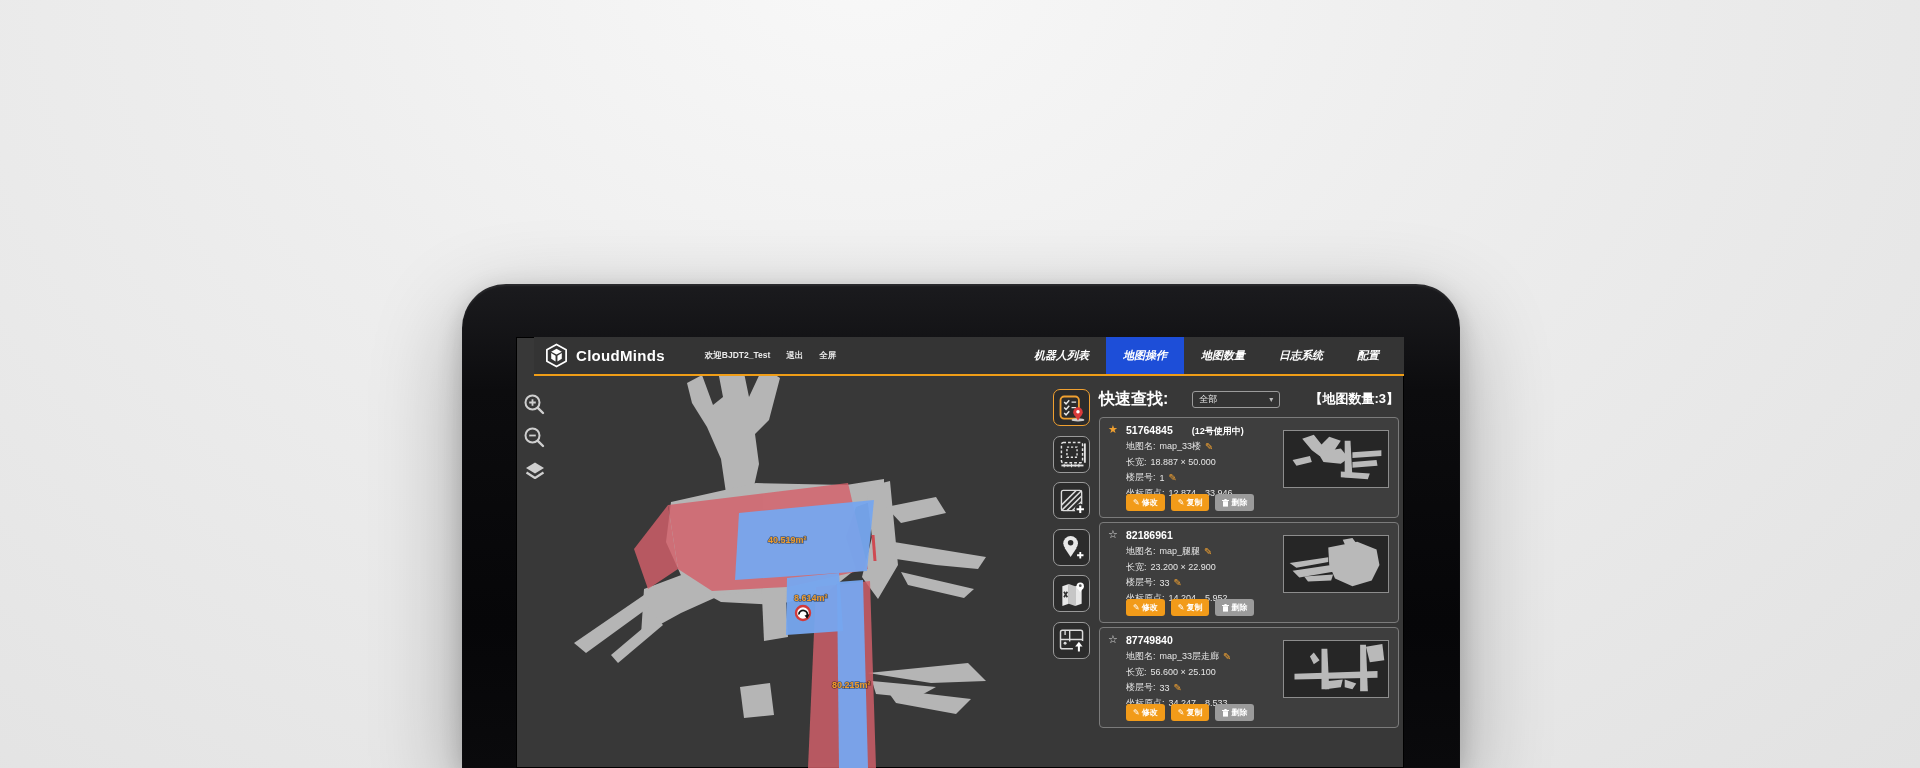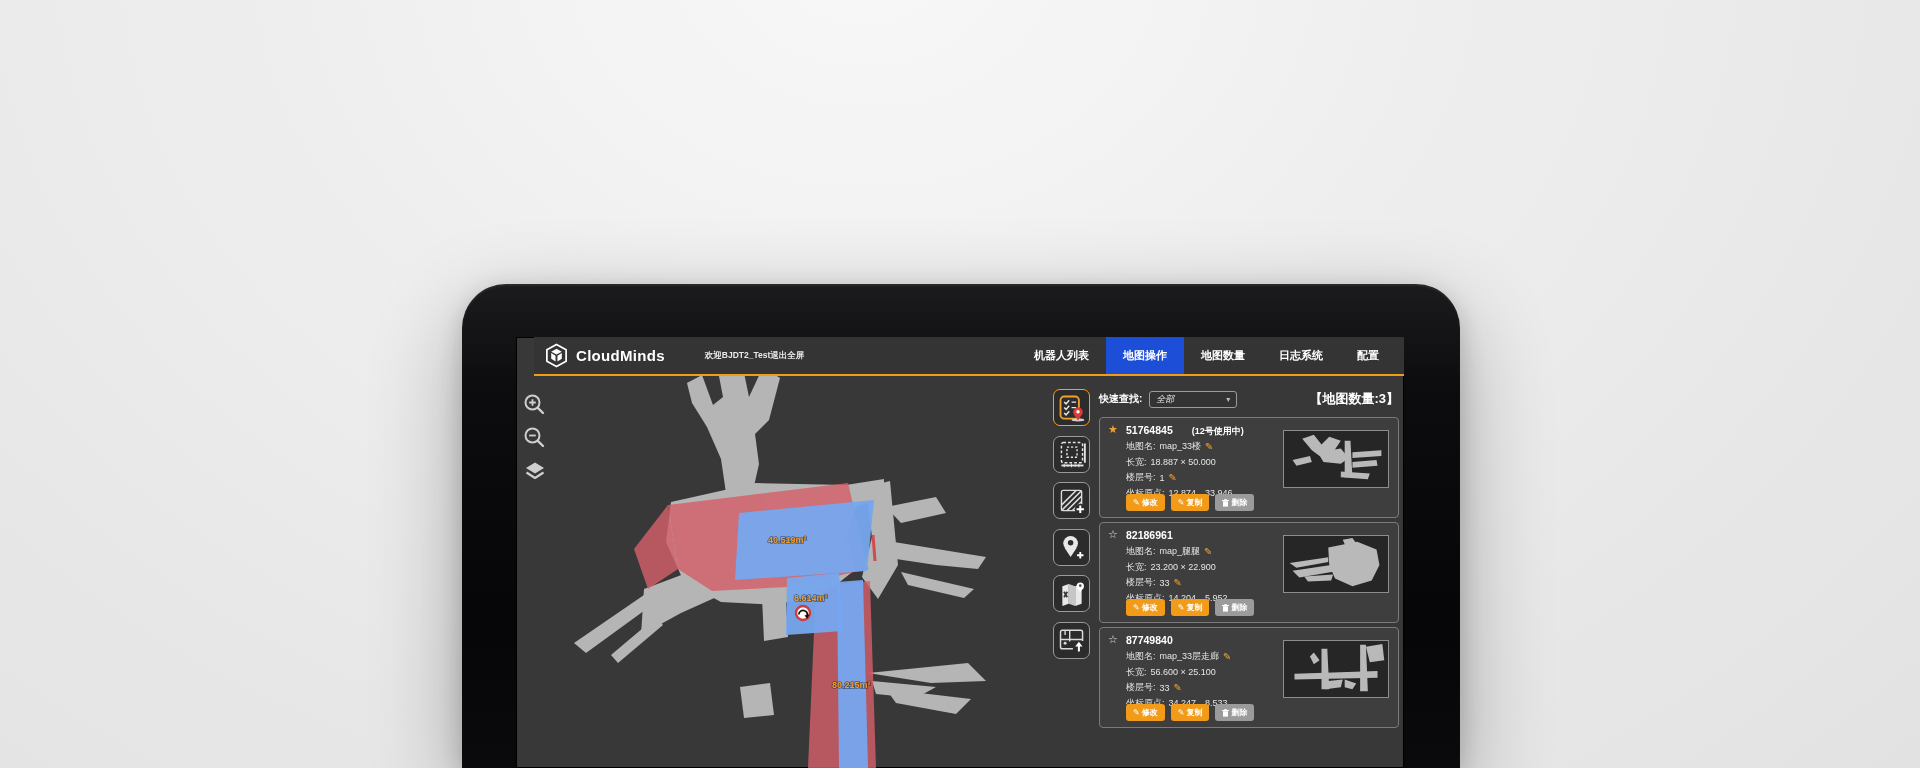--- a/index.html
+++ b/index.html
@@ -13,25 +13,25 @@
     border-radius:44px 44px 0 0;
     box-shadow: 0 30px 90px rgba(0,0,0,.30), 0 6px 24px rgba(0,0,0,.18), inset 0 2px 2px rgba(255,255,255,.07); }
   .screen { position:absolute; left:54px; top:53px; width:888px; height:431px;
     background:#383838; overflow:hidden; box-shadow: inset 0 0 0 1px #000; }
 
   
   .app-header { position:absolute; left:0; top:0; right:0; height:39px; background:#343434;
     border-bottom:2px solid #ef9d17; display:flex; align-items:center; z-index:30;margin-left:18px; }
   .brand { display:flex; align-items:center; gap:7px; margin-left:10px; }
   .brand-name { color:#fff; font-size:15px; font-weight:bold; letter-spacing:.3px; }
-  .session { display:flex; align-items:center; margin-left:40px; }
+  .session { display:flex; align-items:center; gap:16px; margin-left:40px; }
   .session span { color:#e9e9e9; font-size:8.5px; font-weight:bold; }
   .nav { position:absolute; right:8px; top:0; height:100%; display:flex; }
   .nav-item { display:flex; align-items:center; padding:0 17px; color:#fff; font-size:11px;
-    font-weight:bold; cursor:pointer; }
+    font-weight:bold; cursor:pointer;font-style:italic; }
   .nav-item.active { background:#1d4ed8; }
 
   
   .map-controls { position:absolute; left:7px; top:56px; display:flex; flex-direction:column;
     gap:9px; z-index:20; }
   .map-controls .ctl { width:24px; height:24px; }
 
   
   .map-svg { position:absolute; left:0; top:0; width:540px; height:431px; z-index:5; }
   .area-label { fill:#f09c2b; font-size:9px; font-weight:bold;
@@ -40,24 +40,24 @@
   
   .toolbar { position:absolute; left:537px; top:52px; display:flex; flex-direction:column;
     gap:9.5px; z-index:25; }
   .tool-btn { width:37px; height:37px; border-radius:7px; background:#2c2c2c;
     border:1.5px solid #9a9a9a; cursor:pointer; display:flex; align-items:center; justify-content:center; }
   .tool-btn.active { border-color:#f0a030; }
 
   
   .panel { position:absolute; left:580px; top:44px; right:0; bottom:0; z-index:20; }
   .find-row { position:absolute; left:3px; right:5px; top:7px; height:22px; display:flex; align-items:center; }
-  .find-label { color:#fff; font-size:10px; font-weight:bold; }
-  .find-select { margin-left:7px; width:88px; height:17px; background:#333; border:1px solid #9b9b9b;
+  .find-label { color:#fff; font-size:16px; font-weight:bold; }
+  .find-select { margin-left:24px; width:88px; height:17px; background:#333; border:1px solid #9b9b9b;
     border-radius:3px; color:#e8e8e8; font-size:9px; display:flex; align-items:center;
-    justify-content:space-between; padding:0 6px; cursor:pointer;font-style:italic; }
+    justify-content:space-between; padding:0 6px; cursor:pointer; }
   .find-select .chev { color:#bbb; font-size:8px; }
   .map-count { margin-left:auto; color:#fff; font-size:13px; font-weight:bold; }
 
   .cards { position:absolute; left:3px; right:5px; top:36px; }
   .card { position:relative; height:101px; margin-bottom:4px; background:#3e3e3e;
     border:1px solid #7b7b7b; border-radius:4px; }
   .card-star { position:absolute; left:8px; top:5px; font-size:11px; color:#ddd; cursor:pointer; }
   .card-star.filled { color:#f0a030; }
   .card-title { position:absolute; left:26px; top:6px; font-size:10.5px; font-weight:bold; color:#fff; }
   .card-title .suffix { font-weight:bold; font-size:9px; margin-left:16px;text-align:center; }

